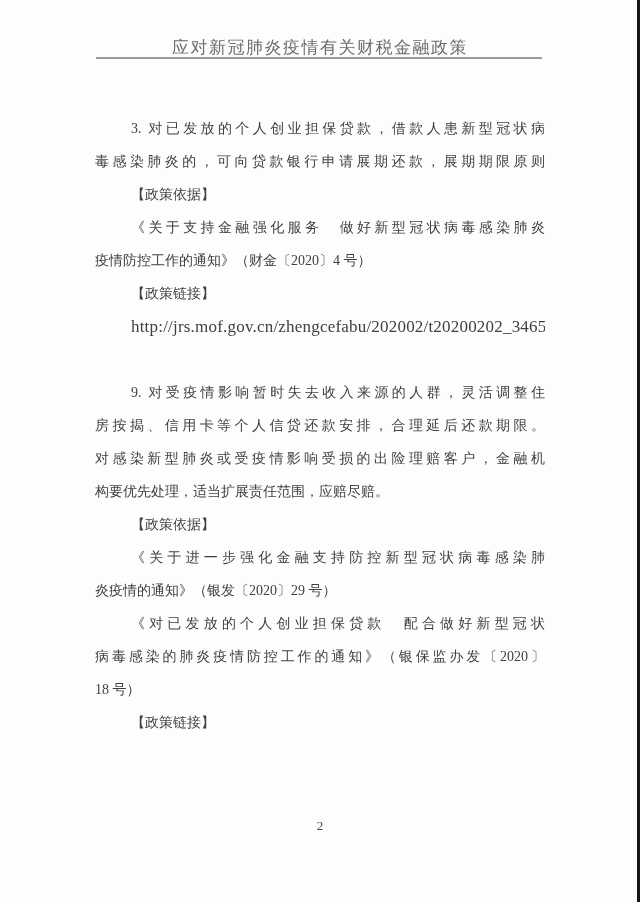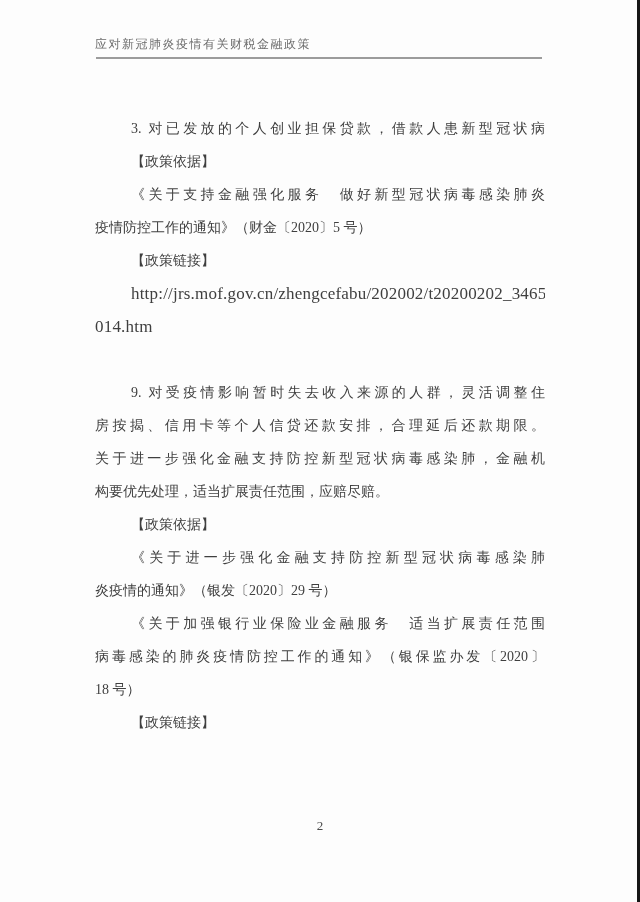--- a/index.html
+++ b/index.html
@@ -14,22 +14,22 @@
     background: #fdfdfd;
     font-family: "Liberation Serif", "DejaVu Serif", serif;
     color: #3f3f3f;
     overflow: hidden;
   }
   .header-title {
     position: absolute;
     top: 36px;
     left: 95px;
     width: 450px;
-    text-align: left;
-    font-size: 12px;
+    text-align: center;
+    font-size: 17px;
     letter-spacing: 1.5px;
     color: #6b6b6b;
   }
   .header-rule {
     position: absolute;
     top: 57px;
     left: 96px;
     width: 446px;
     height: 2px;
     background: #9c9c9c;
@@ -82,35 +82,35 @@
 <body>
 
 <div class="page">
 
   <div class="header-title">应对新冠肺炎疫情有关财税金融政策</div>
 
   <div class="header-rule"></div>
 
   <div class="body-lines">
       <div class="line indent fill">3. 对已发放的个人创业担保贷款，借款人患新型冠状病</div>
+      <div class="line fill">毒感染肺炎的，可向贷款银行申请展期还款，展期期限原则</div>
       <div class="line indent">【政策依据】</div>
       <div class="line indent fill">《关于支持金融强化服务　做好新型冠状病毒感染肺炎</div>
-      <div class="line">疫情防控工作的通知》（财金〔2020〕5 号）</div>
+      <div class="line">疫情防控工作的通知》（财金〔2020〕4 号）</div>
       <div class="line indent">【政策链接】</div>
       <div class="line indent url">http://jrs.mof.gov.cn/zhengcefabu/202002/t20200202_3465</div>
-      <div class="line url">014.htm</div>
       <div class="line blank"></div>
       <div class="line indent fill">9. 对受疫情影响暂时失去收入来源的人群，灵活调整住</div>
       <div class="line fill">房按揭、信用卡等个人信贷还款安排，合理延后还款期限。</div>
-      <div class="line fill">关于进一步强化金融支持防控新型冠状病毒感染肺，金融机</div>
+      <div class="line fill">对感染新型肺炎或受疫情影响受损的出险理赔客户，金融机</div>
       <div class="line">构要优先处理，适当扩展责任范围，应赔尽赔。</div>
       <div class="line indent">【政策依据】</div>
       <div class="line indent fill">《关于进一步强化金融支持防控新型冠状病毒感染肺</div>
       <div class="line">炎疫情的通知》（银发〔2020〕29 号）</div>
-      <div class="line indent fill">《关于加强银行业保险业金融服务　适当扩展责任范围</div>
+      <div class="line indent fill">《对已发放的个人创业担保贷款　配合做好新型冠状</div>
       <div class="line fill">病毒感染的肺炎疫情防控工作的通知》（银保监办发〔2020〕</div>
       <div class="line">18 号）</div>
       <div class="line indent">【政策链接】</div>
     </div>
 
   <div class="footer-page">2</div>
 
   <div class="right-edge"></div>
 
 </div>

